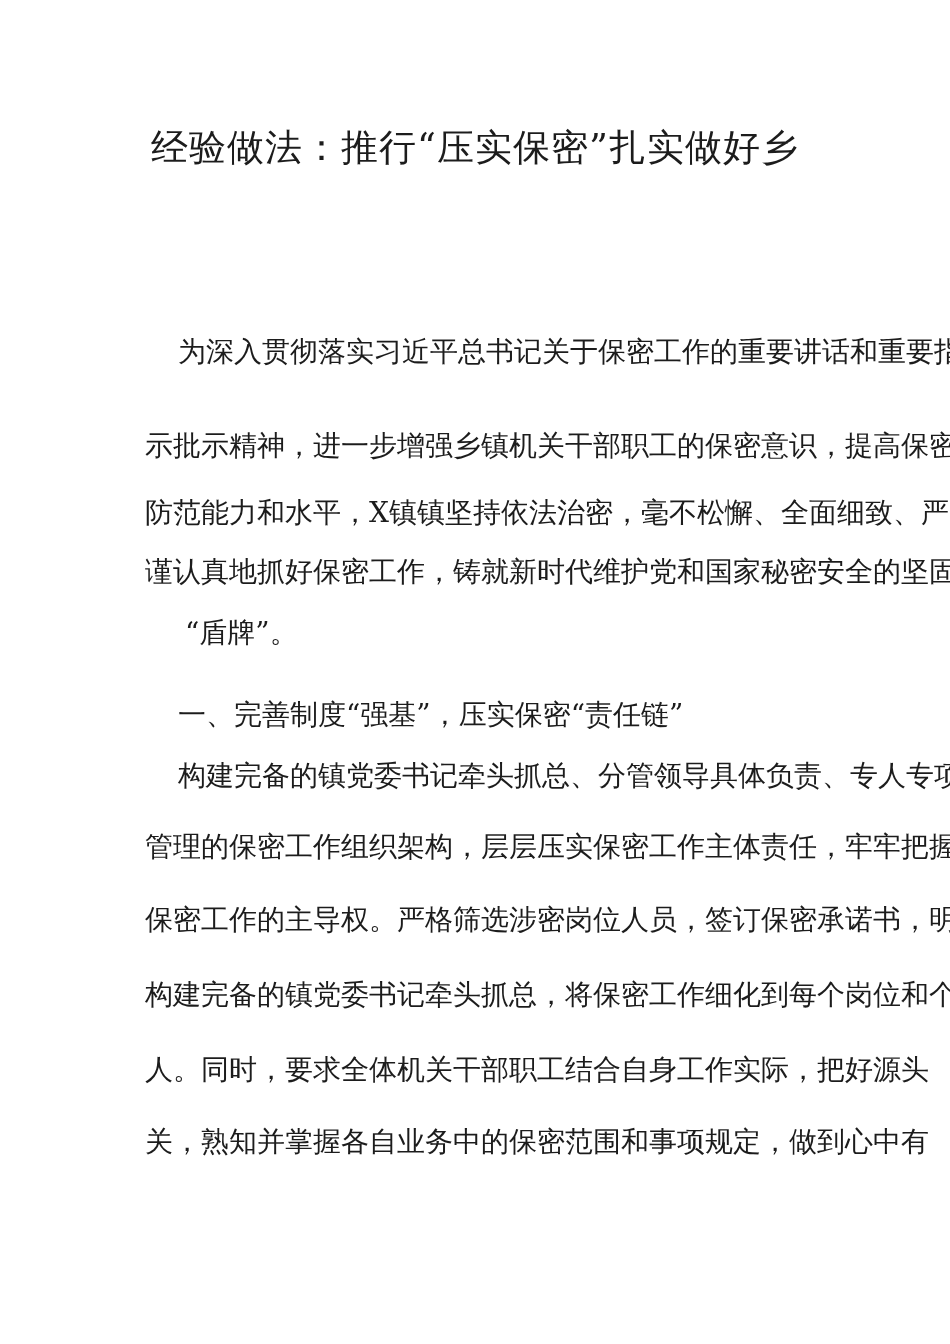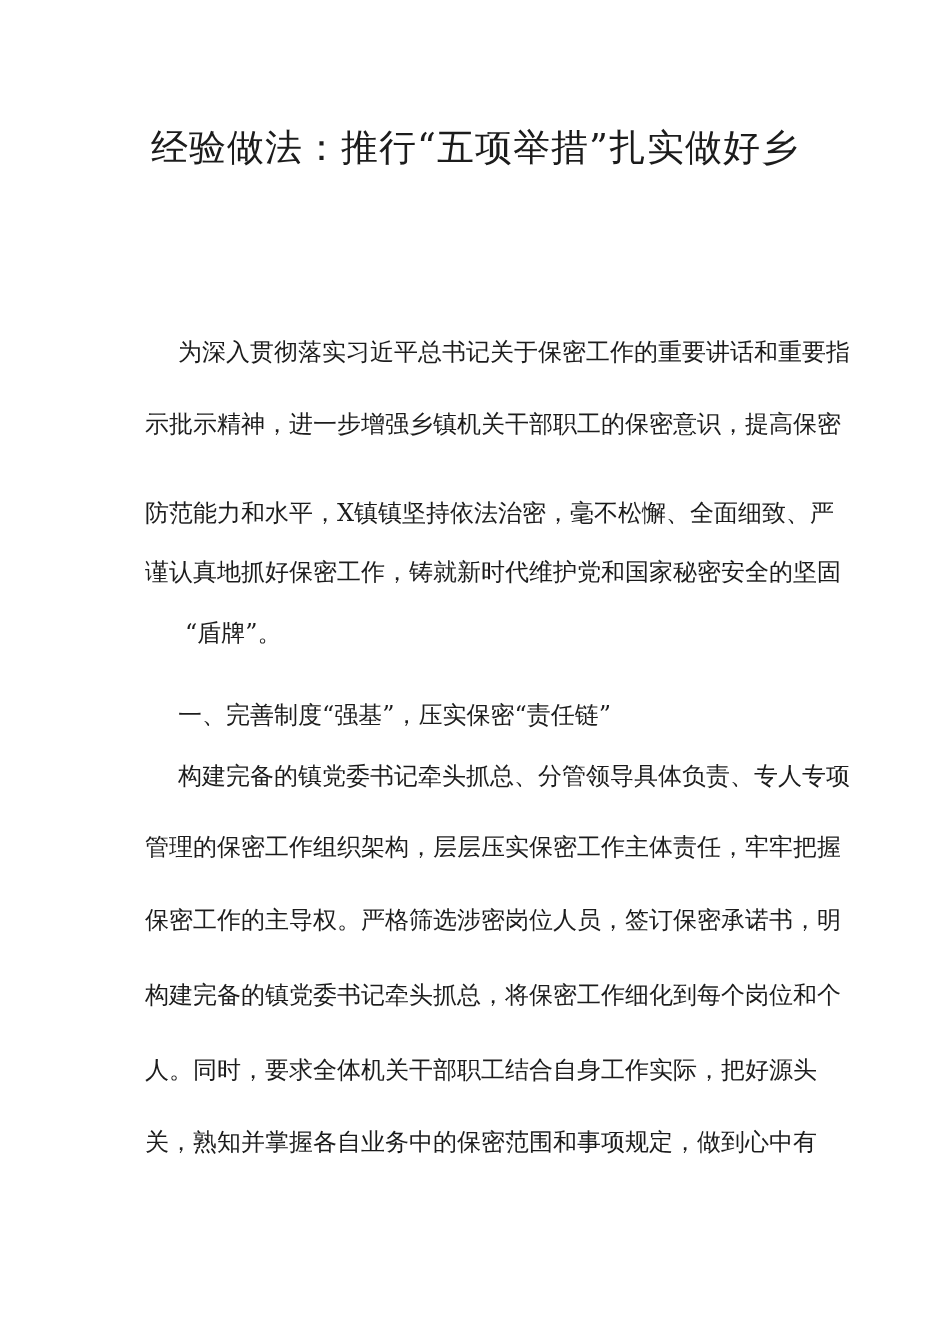--- a/index.html
+++ b/index.html
@@ -31,45 +31,45 @@
       line-height: 44px;
       height: 44px;
       letter-spacing: 1px;
       white-space: nowrap;
       color: #1c1c1c;
     }
     .line {
       position: absolute;
       left: 145px;
       width: 660px;
-      font-size: 24px;
+      font-size: 28px;
       line-height: 30px;
       height: 30px;
       white-space: nowrap;
       text-align: justify;
       text-align-last: justify;
       color: #1c1c1c;
     }
     .line.indent {
       left: 178px;
       width: 627px;
     }
     .line.last {
       text-align-last: left;
     }
   </style>
 </head>
 <body>
 
 <div class="page">
 
-  <div class="title-line" style="top:126px;">经验做法：推行“五项举措”扎实做好乡</div>
+  <div class="title-line" style="top:126px;">经验做法：推行“压实保密”扎实做好乡</div>
 
   <div class="line indent" style="top:337px;">为深入贯彻落实习近平总书记关于保密工作的重要讲话和重要指</div>
-  <div class="line" style="top:409px;">示批示精神，进一步增强乡镇机关干部职工的保密意识，提高保密</div>
+  <div class="line" style="top:431px;">示批示精神，进一步增强乡镇机关干部职工的保密意识，提高保密</div>
   <div class="line" style="top:483px;margin-top:15px;">防范能力和水平，X镇镇坚持依法治密，毫不松懈、全面细致、严</div>
   <div class="line" style="top:557px;">谨认真地抓好保密工作，铸就新时代维护党和国家秘密安全的坚固</div>
   <div class="line last" style="top:618px;margin-left:40px;">“盾牌”。</div>
 
   <div class="line indent last" style="top:700px;">一、完善制度“强基”，压实保密“责任链”</div>
 
   <div class="line indent" style="top:761px;">构建完备的镇党委书记牵头抓总、分管领导具体负责、专人专项</div>
   <div class="line" style="top:832px;">管理的保密工作组织架构，层层压实保密工作主体责任，牢牢把握</div>
   <div class="line" style="top:905px;">保密工作的主导权。严格筛选涉密岗位人员，签订保密承诺书，明</div>
   <div class="line" style="top:980px;">构建完备的镇党委书记牵头抓总，将保密工作细化到每个岗位和个</div>

